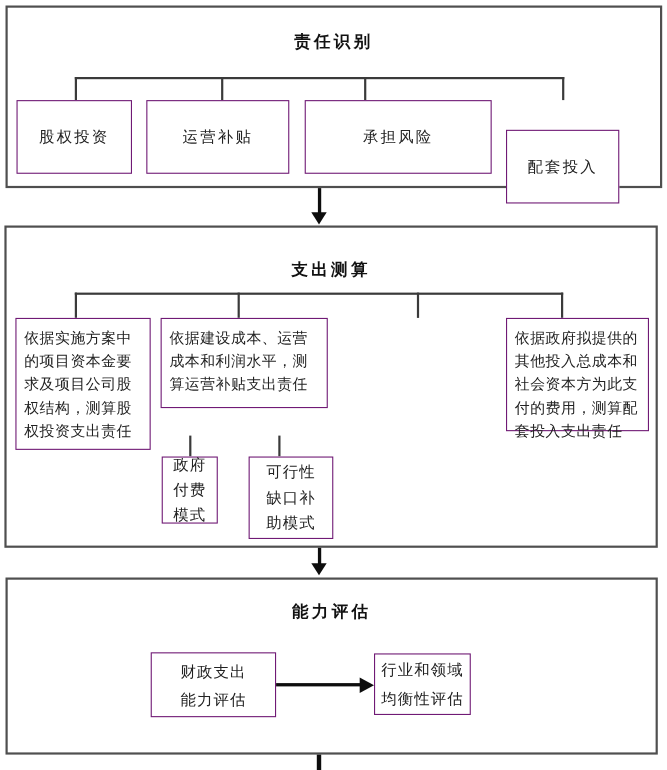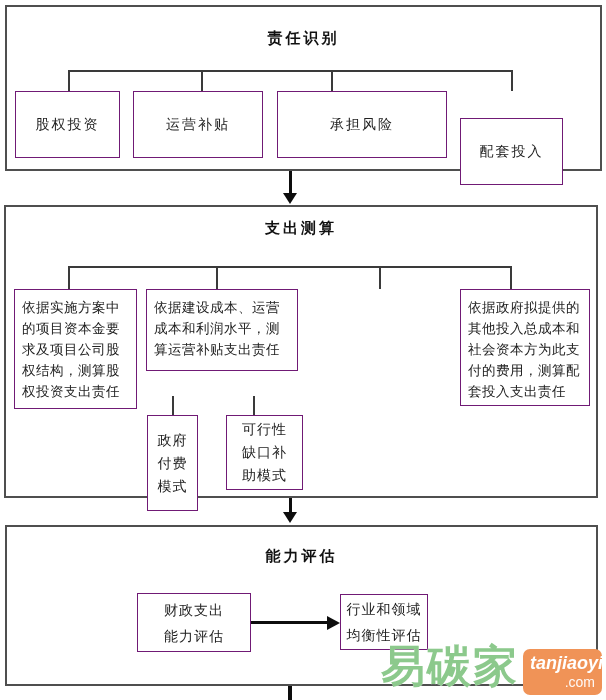--- a/index.html
+++ b/index.html
@@ -49,47 +49,47 @@
 
   <div class="box center" style="left:15px;top:91px;width:105px;height:67px;">股权投资</div>
   <div class="box center" style="left:133px;top:91px;width:130px;height:67px;">运营补贴</div>
   <div class="box center" style="left:277px;top:91px;width:170px;height:67px;">承担风险</div>
   <div class="box center" style="left:460px;top:91px;width:103px;height:67px;margin-top:27px;">配套投入</div>
 
   <div class="ashaft-v" style="left:289px;top:171px;height:23px;"></div>
   <div class="ahead-down" style="left:283px;top:193px;"></div>
 
   <div class="sec" style="left:4px;top:205px;width:594px;height:293px;">
-    <div class="sec-title" style="margin-top:12px;font-family:Liberation Mono, monospace;">支出测算</div>
+    <div class="sec-title" style="margin-top:29px;font-family:Liberation Mono, monospace;">支出测算</div>
   </div>
 
   <div class="hline" style="left:68px;top:266px;width:444px;"></div>
   <div class="vline" style="left:68px;top:266px;height:23px;"></div>
   <div class="vline" style="left:216px;top:266px;height:23px;"></div>
   <div class="vline" style="left:379px;top:266px;height:23px;"></div>
   <div class="vline" style="left:510px;top:266px;height:23px;"></div>
 
   <div class="box desc" style="left:14px;top:289px;width:123px;height:120px;">依据实施方案中
 的项目资本金要
 求及项目公司股
 权结构，测算股
 权投资支出责任</div>
   <div class="box desc" style="left:146px;top:289px;width:152px;height:82px;">依据建设成本、运营
 成本和利润水平，测
 算运营补贴支出责任</div>
-  <div class="box desc" style="left:460px;top:289px;width:130px;height:117px;">依据政府拟提供的
+  <div class="box desc" style="left:460px;top:289px;width:130px;height:103px;">依据政府拟提供的
 其他投入总成本和
 社会资本方为此支
 付的费用，测算配
 套投入支出责任</div>
 
   <div class="vline" style="left:172px;top:396px;height:19px;"></div>
   <div class="vline" style="left:253px;top:396px;height:19px;"></div>
 
-  <div class="box small" style="left:147px;top:415px;width:51px;height:96px;text-align:center;">政府
+  <div class="box small" style="left:147px;top:415px;width:51px;height:61px;text-align:center;">政府
 付费
 模式</div>
   <div class="box small" style="left:226px;top:415px;width:77px;height:75px;">可行性
 缺口补
 助模式</div>
 
   <div class="ashaft-v" style="left:289px;top:498px;height:15px;"></div>
   <div class="ahead-down" style="left:283px;top:512px;"></div>
 
   <div class="sec" style="left:5px;top:525px;width:593px;height:161px;">
@@ -99,21 +99,14 @@
   <div class="box small" style="left:137px;top:593px;width:114px;height:59px;line-height:26px;">财政支出
 能力评估</div>
   <div class="box small" style="left:340px;top:594px;width:88px;height:56px;line-height:26px;">行业和领域
 均衡性评估</div>
 
   <div class="ashaft-h" style="left:251px;top:621px;width:77px;"></div>
   <div class="ahead-right" style="left:327px;top:616px;"></div>
 
   <div class="ashaft-v" style="left:288px;top:686px;height:14px;width:4px;"></div>
 
-  <div class="watermark">
-    <div class="wm-brand">易碳家</div>
-    <div class="wm-badge">
-      <div class="l1">tanjiaoyi</div>
-      <div class="l2">.com</div>
-    </div>
-  </div>
 
 </div>
 
 </body></html>

